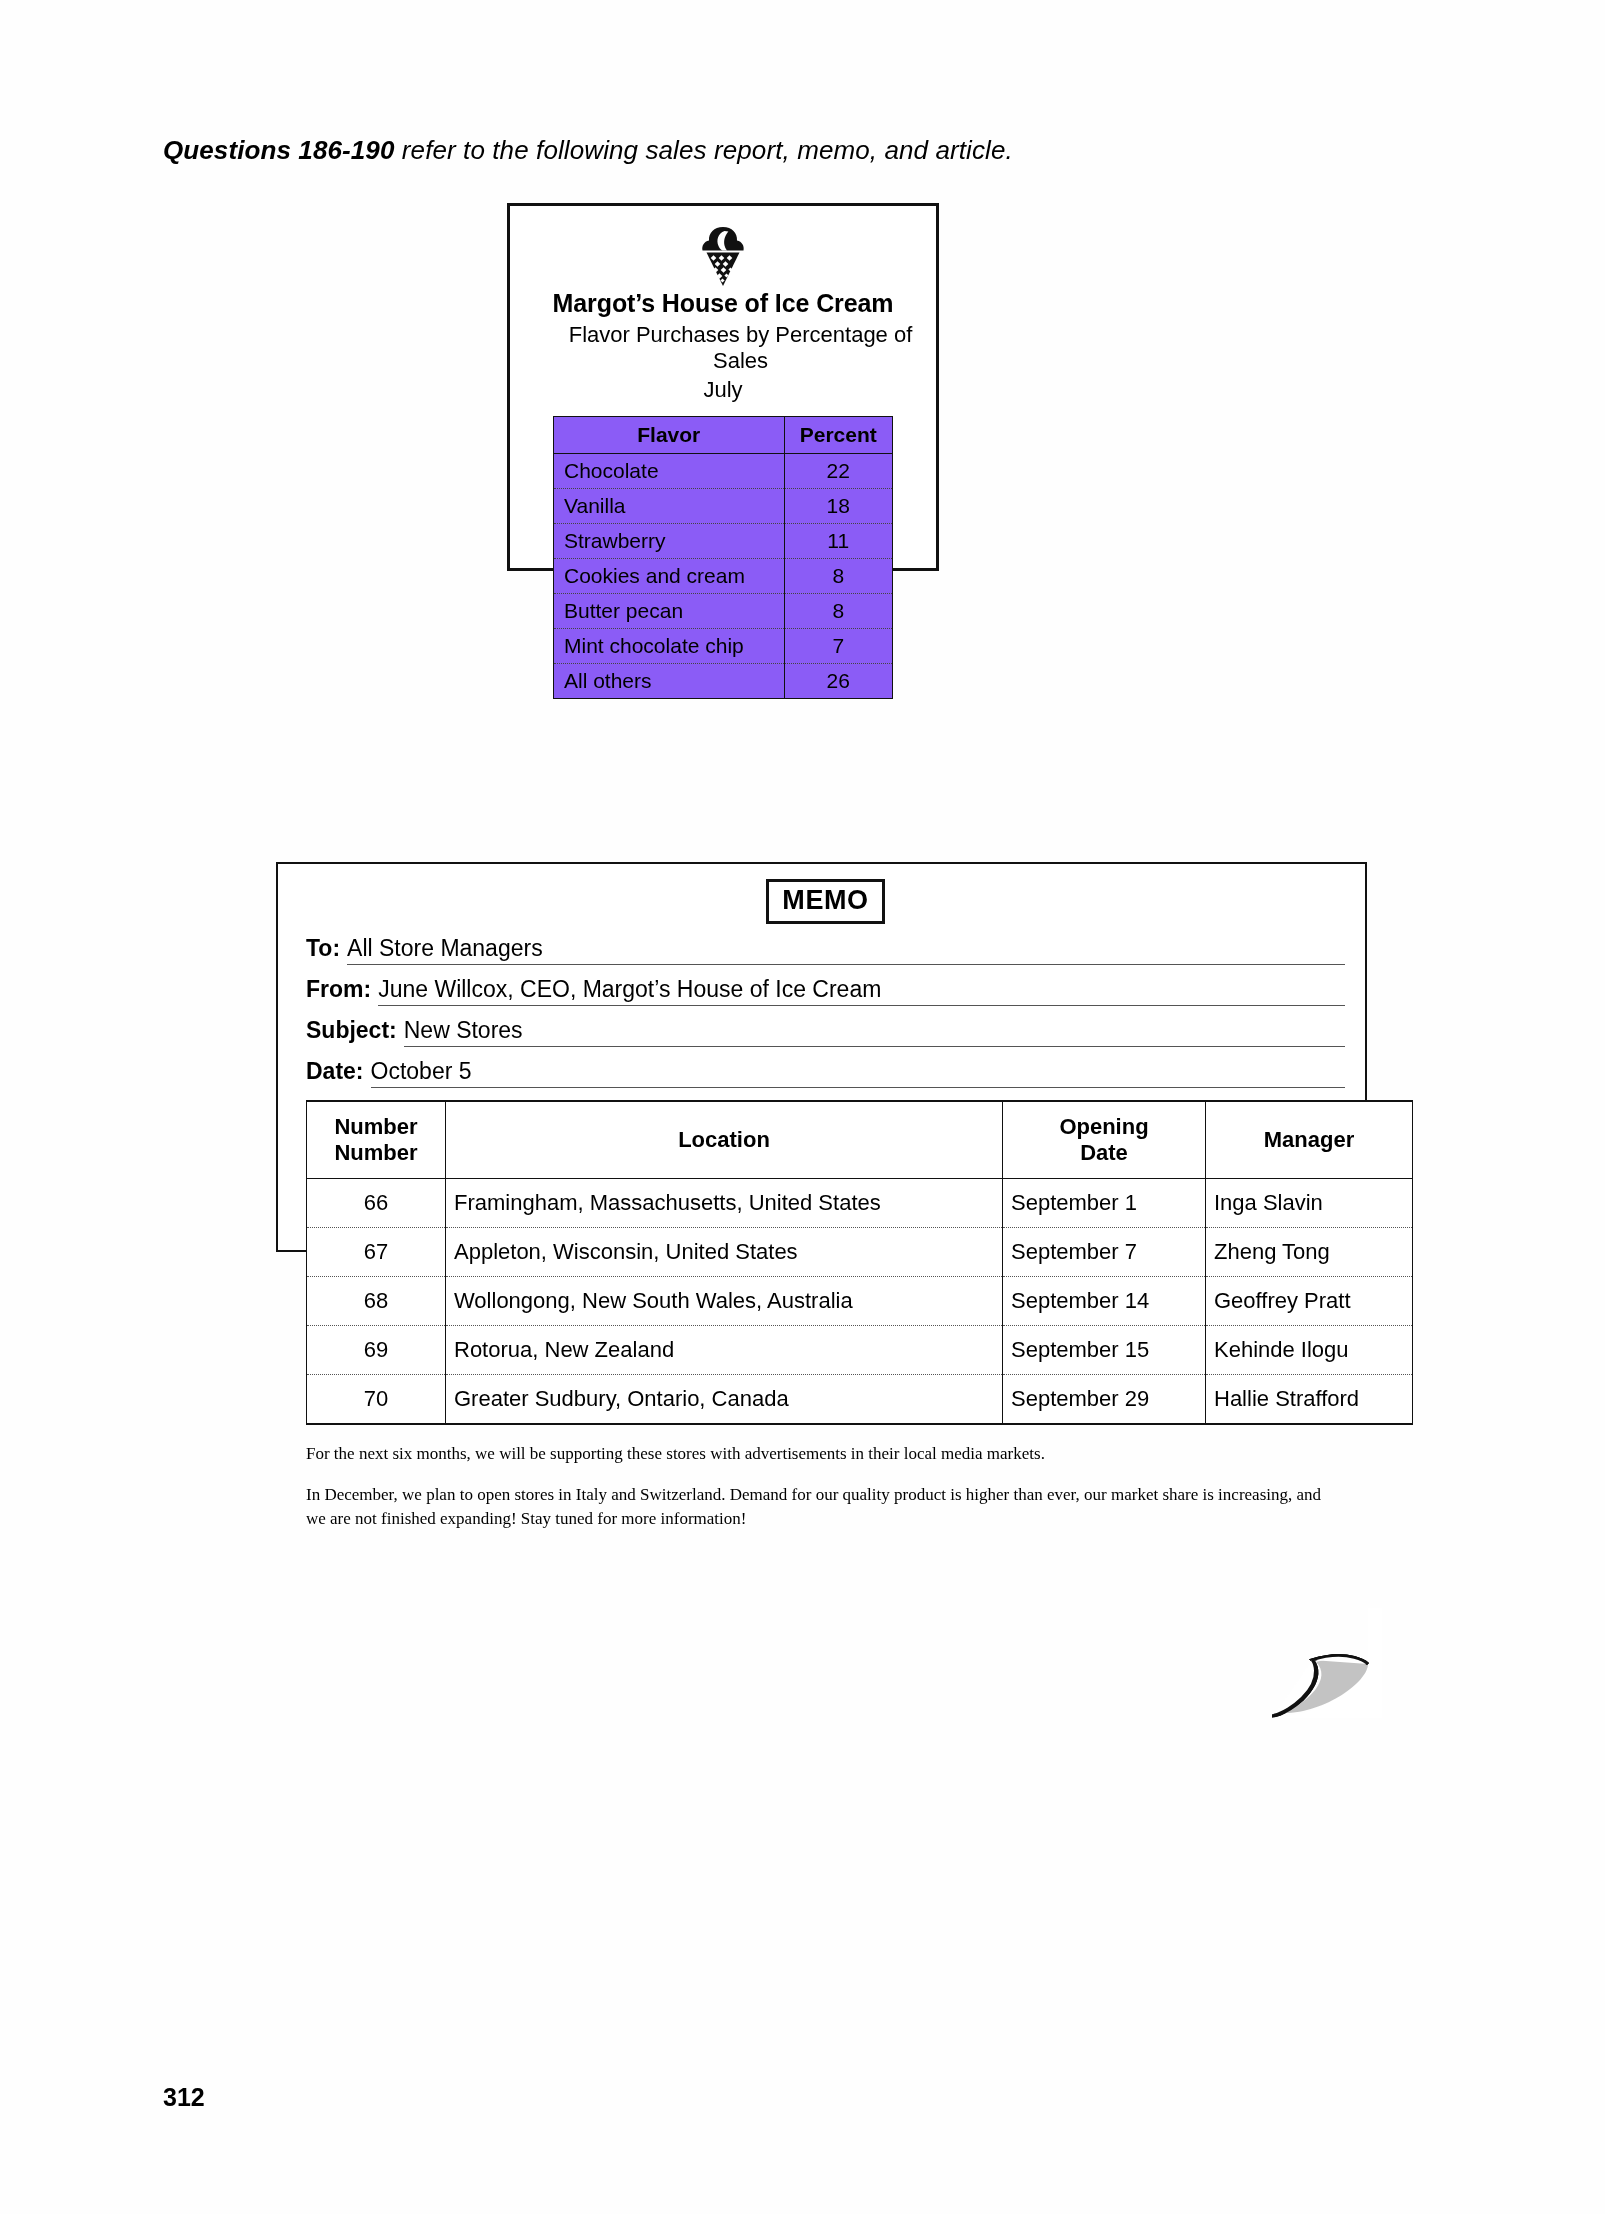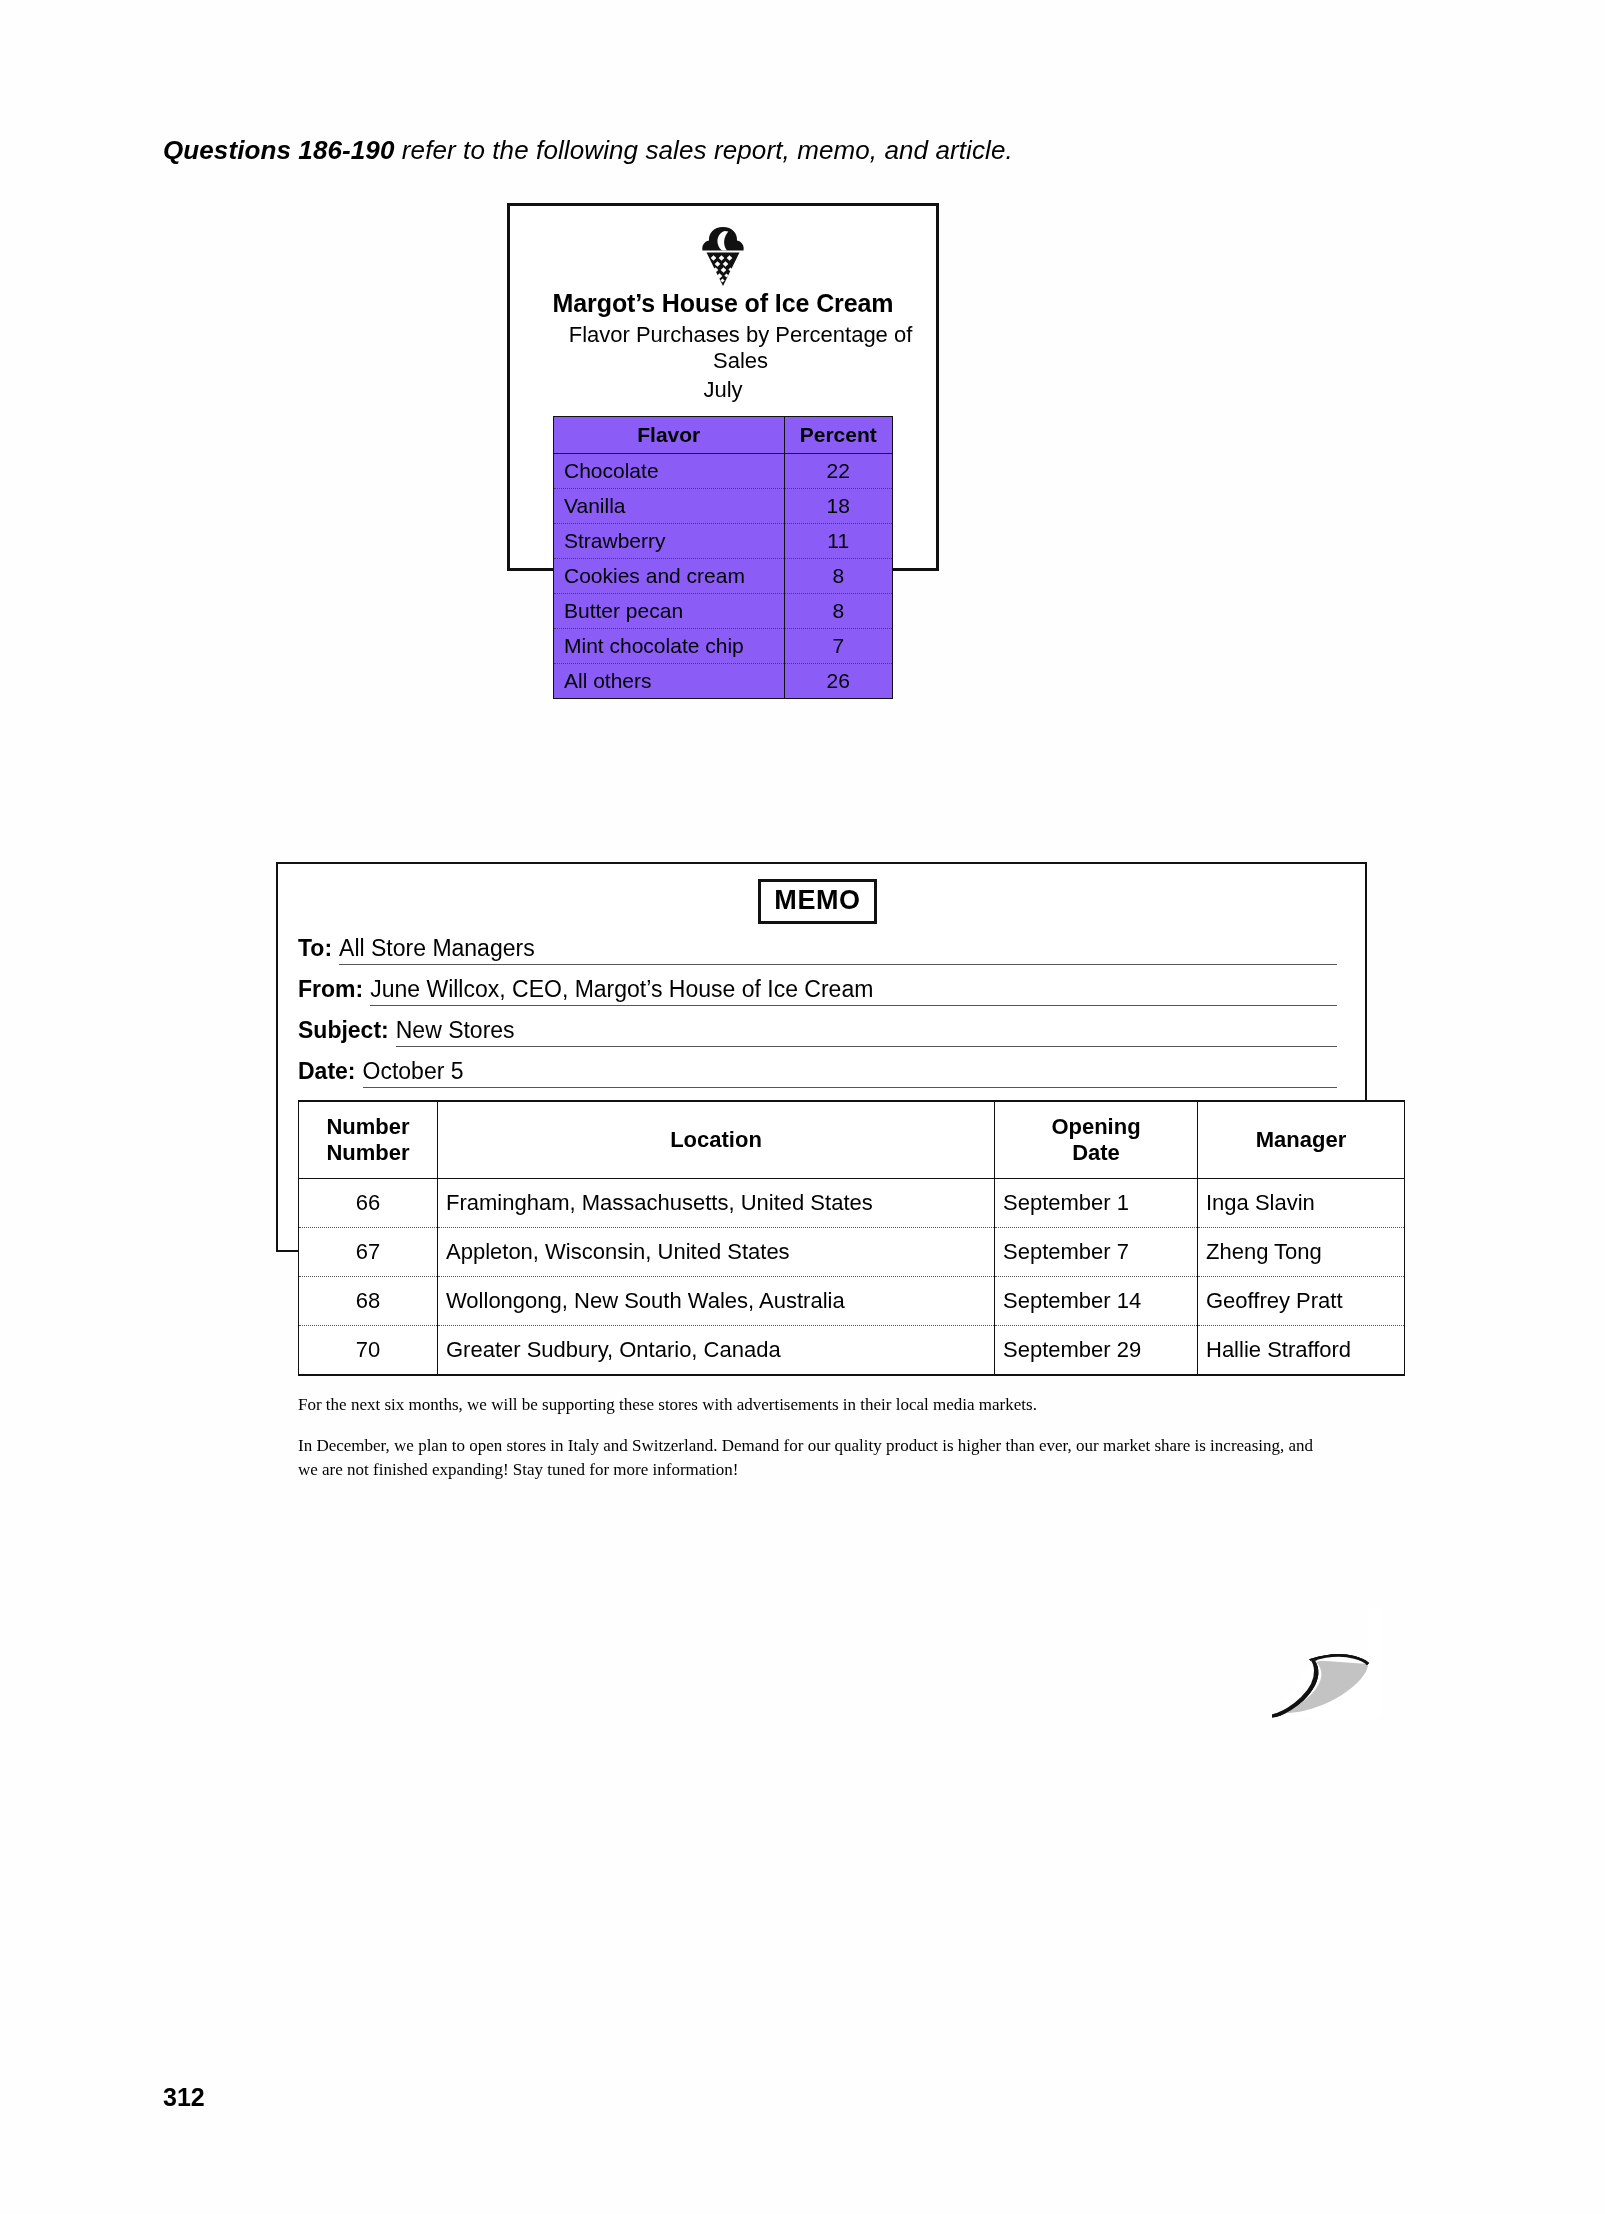--- a/index.html
+++ b/index.html
@@ -110,21 +110,21 @@
     left: 276px;
     top: 862px;
     width: 1091px;
     height: 390px;
     border: 2.5px solid #111;
     box-sizing: border-box;
     background: #fff;
   }
   .memo-inner {
     position: absolute;
-    left: 272px;
+    left: 280px;
     top: 862px;
     width: 1091px;
     box-sizing: border-box;
     padding: 0 26px;
   }
   .memo-badge-row {
     text-align: center;
     margin-top: 17px;
   }
   .memo-badge {
@@ -348,20 +348,26 @@
           <td class="c-loc">Appleton, Wisconsin, United States</td>
           <td class="c-date">September 7</td>
           <td class="c-mgr">Zheng Tong</td>
         </tr>
         <tr>
           <td class="c-num">68</td>
           <td class="c-loc">Wollongong, New South Wales, Australia</td>
           <td class="c-date">September 14</td>
           <td class="c-mgr">Geoffrey Pratt</td>
         </tr>
+        <tr>
+          <td class="c-num">69</td>
+          <td class="c-loc">Rotorua, New Zealand</td>
+          <td class="c-date">September 15</td>
+          <td class="c-mgr">Kehinde Ilogu</td>
+        </tr>
         <tr class="last">
           <td class="c-num">70</td>
           <td class="c-loc">Greater Sudbury, Ontario, Canada</td>
           <td class="c-date">September 29</td>
           <td class="c-mgr">Hallie Strafford</td>
         </tr>
       </tbody>
     </table>
 
     <div class="memo-para">For the next six months, we will be supporting these stores with advertisements in their local media markets.</div>

